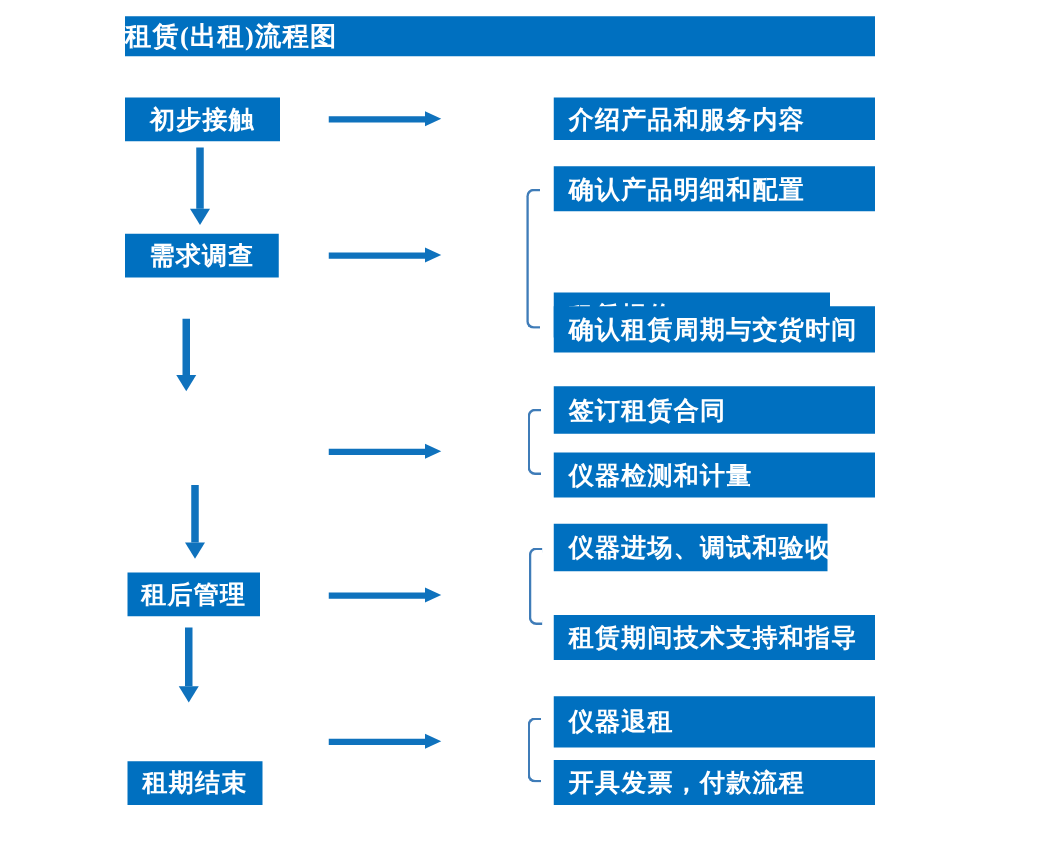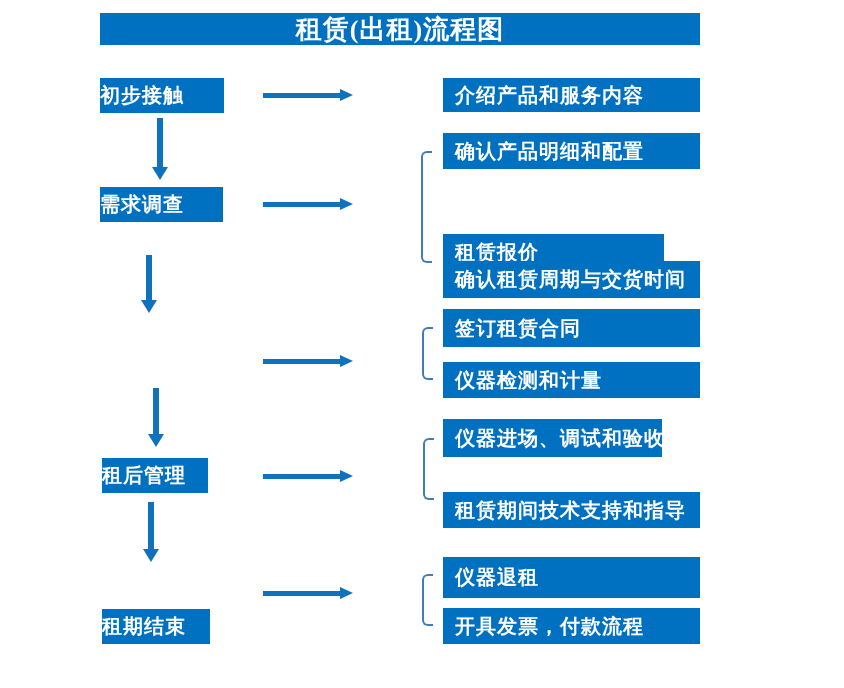--- a/index.html
+++ b/index.html
@@ -14,22 +14,22 @@
     position: absolute;
     background: #0070C0;
     color: #ffffff;
     font-weight: bold;
     font-size: 20px;
     display: flex;
     align-items: center;
     letter-spacing: 1px;
     white-space: nowrap;
   }
-  .title-bar { justify-content: center; font-size: 26px; }
-  .left-box  { }
+  .title-bar { font-size: 21px; }
+  .left-box  { justify-content: center; }
   .right-box { justify-content: flex-start; padding-left: 12px; box-sizing: border-box; }
   
   .harrow { position: absolute; width: 90px; height: 16px; }
   .harrow .shaft {
     position: absolute; left: 0; top: 6px; width: 78px; height: 5px;
     background: #0F72BD;
   }
   .harrow .head {
     position: absolute; left: 77px; top: 2px; width: 0; height: 0;
     border-left: 13px solid #0F72BD;
@@ -91,21 +91,21 @@
     <div class="shaft"></div>
     <div class="head"></div>
   </div>
   <div class="bracket" style="left:421px; top:151px; height:112px;"></div>
   <div class="box right-box" style="left:443px; top:133px; width:257px; height:36px;">
     <span>确认产品明细和配置</span>
   </div>
   <div class="box right-box" style="left:443px; top:190px; width:221px; height:36px;margin-top:44px;">
     <span>租赁报价</span>
   </div>
-  <div class="box right-box" style="left:443px; top:245px; width:257px; height:37px;margin-top:16px;">
+  <div class="box right-box" style="left:443px; top:245px; width:257px; height:37px;">
     <span>确认租赁周期与交货时间</span>
   </div>
 
   <div class="varrow" style="left:141px; top:255px; height:58px;">
     <div class="shaft" style="height:45px;"></div>
     <div class="head" style="top:45px;"></div>
   </div>
 
   <div class="harrow" style="left:263px; top:353px;">
     <div class="shaft"></div>

